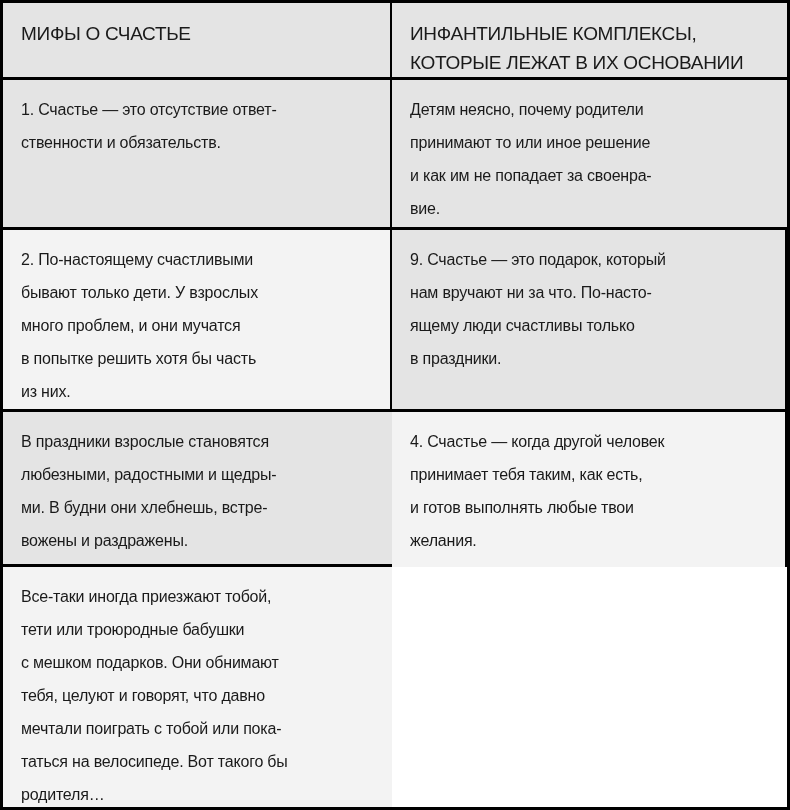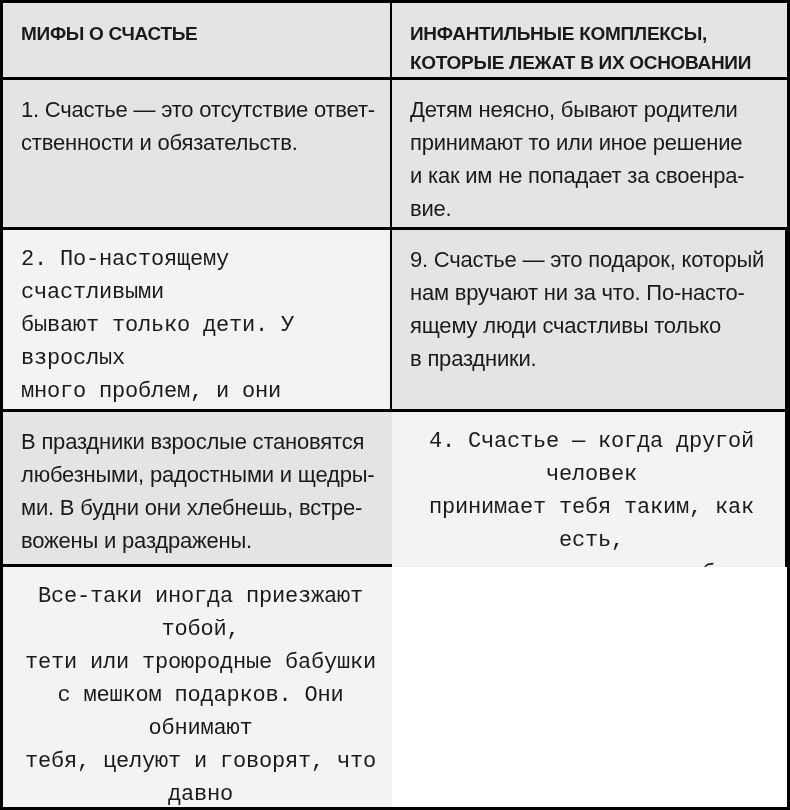--- a/index.html
+++ b/index.html
@@ -14,52 +14,52 @@
   .table{
     width:790px;height:810px;
     border:3px solid var(--border);
     display:grid;
     grid-template-columns:389px 1fr;
     grid-template-rows:77px 150px 182px 155px 240px;
     background:#fff;
   }
   .cell{
     padding:13px 12px 4px 18px;
-    font-size:22px;
+    font-size:16px;
     line-height:33px;
     letter-spacing:-0.2px;
     white-space:pre-line;
     overflow-wrap:break-word;
     overflow:hidden;
     border-bottom:3px solid var(--border);
   }
   .cell.col-left{border-right:2px solid var(--border);}
   .cell.header{
-    font-weight:bold;
+    font-weight:normal;
     font-size:19px;
     line-height:29px;
     letter-spacing:-0.3px;
     padding-top:16px;
   }
-  .cell.last{border-bottom:none;text-align:center;}
+  .cell.last{border-bottom:none;}
   .bg-dark{background:var(--row-dark);}
-  .bg-light{background:var(--row-light);font-family:Liberation Mono, monospace;}
+  .bg-light{background:var(--row-light);}
 </style>
 </head>
 <body>
 
 <div class="table">
 
   <div class="cell col-left header bg-dark">МИФЫ О СЧАСТЬЕ</div>
   <div class="cell header bg-dark">ИНФАНТИЛЬНЫЕ КОМПЛЕКСЫ,
 КОТОРЫЕ ЛЕЖАТ В ИХ ОСНОВАНИИ</div>
 
   <div class="cell col-left bg-dark">1. Счастье — это отсутствие ответ-
 ственности и обязательств.</div>
-  <div class="cell bg-dark">Детям неясно, бывают родители
+  <div class="cell bg-dark">Детям неясно, почему родители
 принимают то или иное решение
 и как им не попадает за своенра-
 вие.</div>
 
   <div class="cell col-left bg-light">2. По-настоящему счастливыми
 бывают только дети. У взрослых
 много проблем, и они мучатся
 в попытке решить хотя бы часть
 из них.</div>
 

